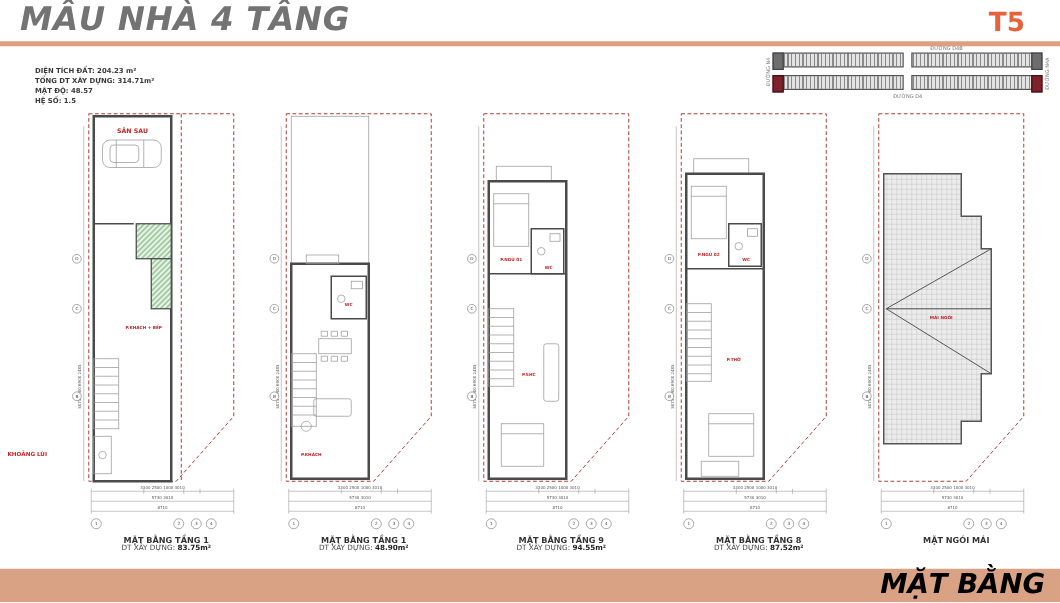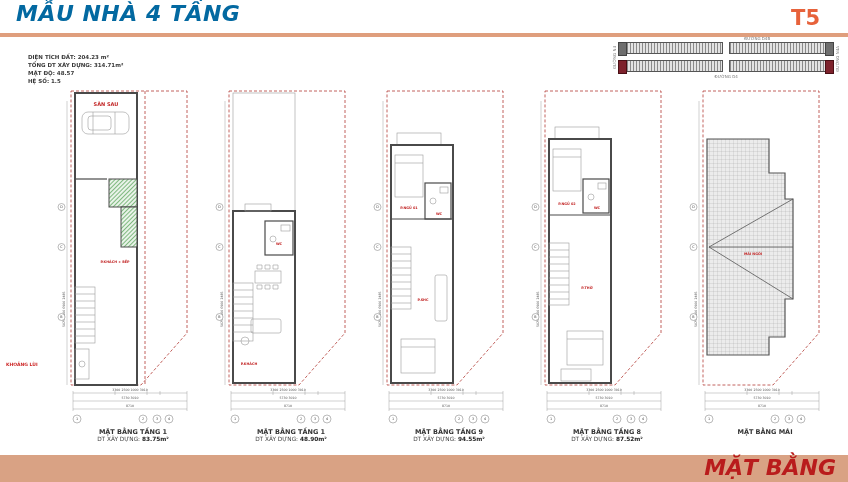--- a/index.html
+++ b/index.html
@@ -1,19 +1,19 @@
 <!DOCTYPE html>
 <html><head>
 <meta charset="utf-8">
 <style>
   html,body{margin:0;padding:0;background:#fff;}
   .sheet{position:relative;width:848px;height:482px;background:#ffffff;overflow:hidden;
          font-family:"DejaVu Sans",sans-serif;}
-  .title{position:absolute;left:16px;top:1px;font-size:22px;font-weight:bold;font-style:italic;
-         color:#0369a1;letter-spacing:.5px;white-space:nowrap;}
+  .title{position:absolute;left:16px;top:1px;font-size:26px;font-weight:bold;font-style:italic;
+         color:#737373;letter-spacing:.5px;white-space:nowrap;}
   .code{position:absolute;right:28px;top:6px;font-size:21px;font-weight:bold;color:#e7623b;}
   .rule{position:absolute;left:0;top:33px;width:848px;height:4px;background:#df9e7d;}
   .info{position:absolute;left:28px;top:53px;line-height:8px;color:#3a3a3a;}
   .info-row{font-size:5.5px;font-weight:bold;white-space:nowrap;}
   
   .sitemap{position:absolute;right:8px;top:40px;width:228px;height:44px;}
   .strip{position:absolute;left:14px;right:14px;height:12px;display:flex;justify-content:space-between;}
   .strip .blk{width:48.5%;height:100%;border:0.5px solid #555;
       background:repeating-linear-gradient(90deg,#8a8a8a 0 1px,#e3e3e3 1px 3px);box-sizing:border-box;}
   .cap-gray{position:absolute;width:7px;height:12px;background:#6e6e6e;border:0.5px solid #444;}
@@ -24,21 +24,21 @@
   .panels{position:absolute;left:56px;top:86px;width:786px;display:flex;justify-content:space-between;}
   figure.panel{margin:1px;width:152px;}
   figcaption{text-align:center;margin-top:1px;}
   .cap{font-size:6.5px;font-weight:bold;color:#333;}
   .area{font-size:5.8px;color:#444;}
   .area b{color:#222;}
   .setback{position:absolute;left:6px;top:362px;font-size:4.5px;font-weight:bold;color:#cc2525;}
   
   .footer{position:absolute;left:0;bottom:0;width:848px;height:27px;background:#d9a284;}
   .footer-text{position:absolute;right:12px;bottom:2px;font-size:22px;font-weight:bold;
-               font-style:italic;color:#b91c1c;}
+               font-style:italic;color:#000000;}
   
   svg.plan{display:block;}
   .bnd{fill:none;stroke:#b23b35;stroke-width:0.8;stroke-dasharray:3 2;}
   .wall{fill:#ffffff;stroke:#4a4a4a;stroke-width:2;}
   .wall2{fill:none;stroke:#4a4a4a;stroke-width:1.2;}
   .lt{fill:none;stroke:#9a9a9a;stroke-width:0.6;}
   .dimln{stroke:#8a8a8a;stroke-width:0.4;fill:none;}
   svg text{font-family:"DejaVu Sans",sans-serif;}
   .dim{font-size:3.2px;fill:#555;}
   .rl{font-size:3.4px;fill:#c22525;font-weight:bold;}
@@ -365,21 +365,21 @@
             <text x="112" y="333.4" text-anchor="middle">4</text>
           <circle cx="4.5" cy="120" r="3.5"></circle>
             <text x="4.5" y="121.4" text-anchor="middle">D</text>
           <circle cx="4.5" cy="160" r="3.5"></circle>
             <text x="4.5" y="161.4" text-anchor="middle">C</text>
           <circle cx="4.5" cy="230" r="3.5"></circle>
             <text x="4.5" y="231.4" text-anchor="middle">B</text>
         </g>
       </svg>
       <figcaption>
-        <div class="cap">MẶT BẰNG MÁI</div>
+        <div class="cap">MẶT NGÓI MÁI</div>
         <div class="area"><span></span> <b></b></div>
       </figcaption>
     </figure>
 
   </div>
 
   <div class="setback">KHOẢNG LÙI</div>
 
   <div class="footer"></div>
   <div class="footer-text">MẶT BẰNG</div>

